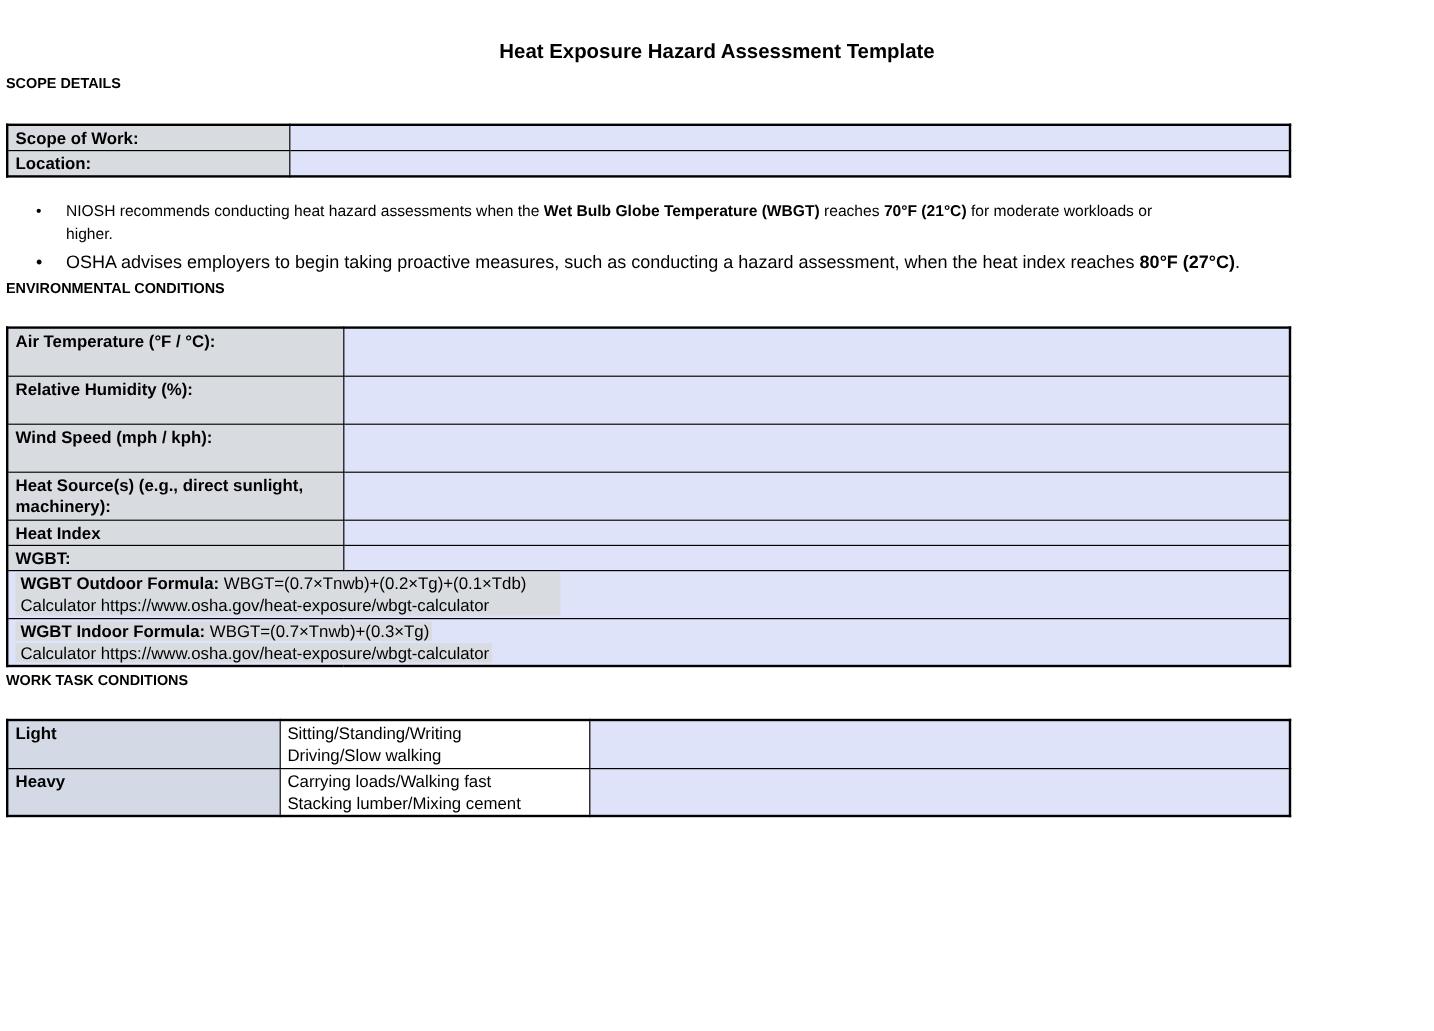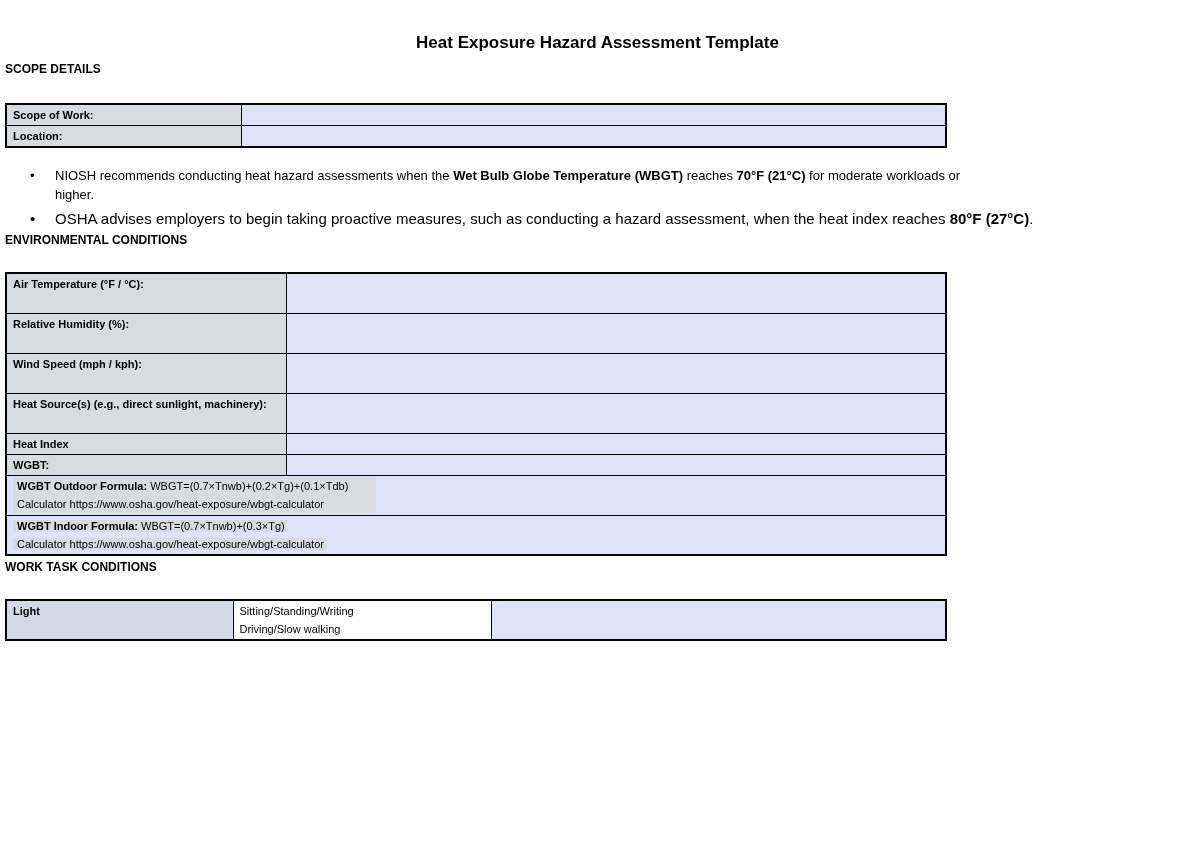--- a/index.html
+++ b/index.html
@@ -21,23 +21,23 @@
     margin: 0 0 0 5px;
     font-size: 12px; font-weight: bold; line-height: 23px;
   }
   .h-scope { margin-top: 23px; }
   .h-env   { margin-top: 22px; }
   .h-work  { margin-top: 26px; }
 
   table.tbl {
     border-collapse: collapse;
     margin-left: 5px;
-    width: 942px;
+    width: 1071px;
     table-layout: fixed;
-    font-size: 11px;
+    font-size: 14px;
   }
   .t-scope { margin-top: 22px; }
   .t-env   { margin-top: 20px; }
   .t-work  { margin-top: 20px; }
   table.tbl td {
     border: 1px solid #000;
     padding: 1px 6px 1px 6px;
     vertical-align: top;
     line-height: 18px;
     overflow: hidden;
@@ -165,16 +165,24 @@
       </colgroup>
     <tbody>
         <tr class="h40">
       <td class="wlbl">Light</td>
       <td class="wexp">
         <div>Sitting/Standing/Writing</div>
         <div>Driving/Slow walking</div>
       </td>
       <td class="inp"></td>
     </tr>
+    <tr class="h40">
+      <td class="wlbl">Heavy</td>
+      <td class="wexp">
+        <div>Carrying loads/Walking fast</div>
+        <div>Stacking lumber/Mixing cement</div>
+      </td>
+      <td class="inp"></td>
+    </tr>
   </tbody>
     </table>
 
 </div>
 
 </body></html>

